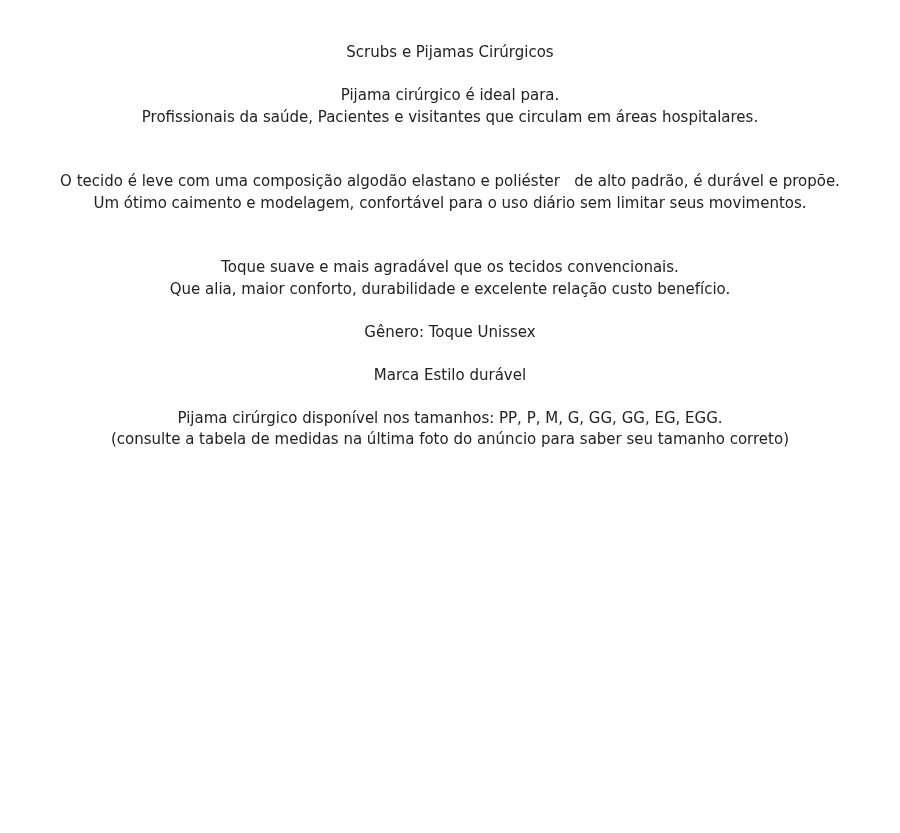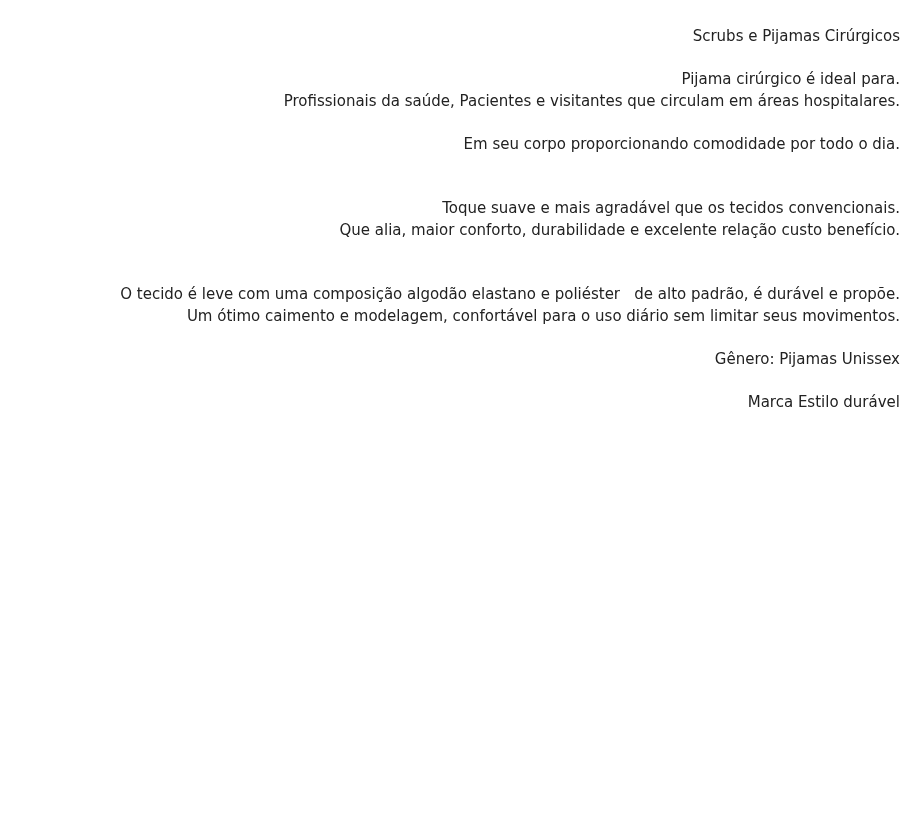--- a/index.html
+++ b/index.html
@@ -11,22 +11,22 @@
     height: 833px;
     background: #ffffff;
     color: #222222;
     font-family: "DejaVu Sans", "Liberation Sans", sans-serif;
     font-size: 15px;
     overflow: hidden;
   }
   .description {
     box-sizing: border-box;
     width: 900px;
-    padding-top: 26px;
-    text-align: right;
+    padding-top: 42px;
+    text-align: center;
   }
   .description p {
     margin: 21.5px 0 0 0;
     line-height: 21.5px;
     white-space: pre-wrap;
   }
   .description p.first {
     margin-top: 0;
   }
   .description p.gap2 {
@@ -39,27 +39,28 @@
 <main class="description">
   <p class="first">Scrubs e Pijamas Cirúrgicos</p>
 
 
   <p>Pijama cirúrgico é ideal para.
 Profissionais da saúde, Pacientes e visitantes que circulam em áreas hospitalares.</p>
 
 
 
 
-  <p>Em seu corpo proporcionando comodidade por todo o dia.</p>
+
+  <p class="gap2">O tecido é leve com uma composição algodão elastano e poliéster   de alto padrão, é durável e propõe.
+Um ótimo caimento e modelagem, confortável para o uso diário sem limitar seus movimentos.</p>
 
   <p class="gap2">Toque suave e mais agradável que os tecidos convencionais.
 Que alia, maior conforto, durabilidade e excelente relação custo benefício.</p>
 
-  <p class="gap2">O tecido é leve com uma composição algodão elastano e poliéster   de alto padrão, é durável e propõe.
-Um ótimo caimento e modelagem, confortável para o uso diário sem limitar seus movimentos.</p>
-
-  <p>Gênero: Pijamas Unissex</p>
+  <p>Gênero: Toque Unissex</p>
 
   <p>Marca Estilo durável</p>
 
+  <p>Pijama cirúrgico disponível nos tamanhos: PP, P, M, G, GG, GG, EG, EGG.
+(consulte a tabela de medidas na última foto do anúncio para saber seu tamanho correto)</p>
 
 
 </main>
 
 </body></html>

